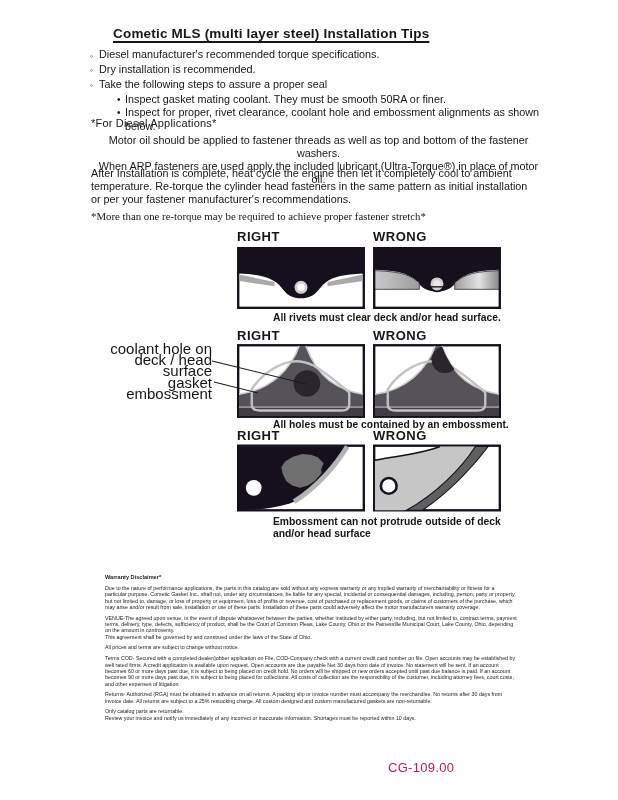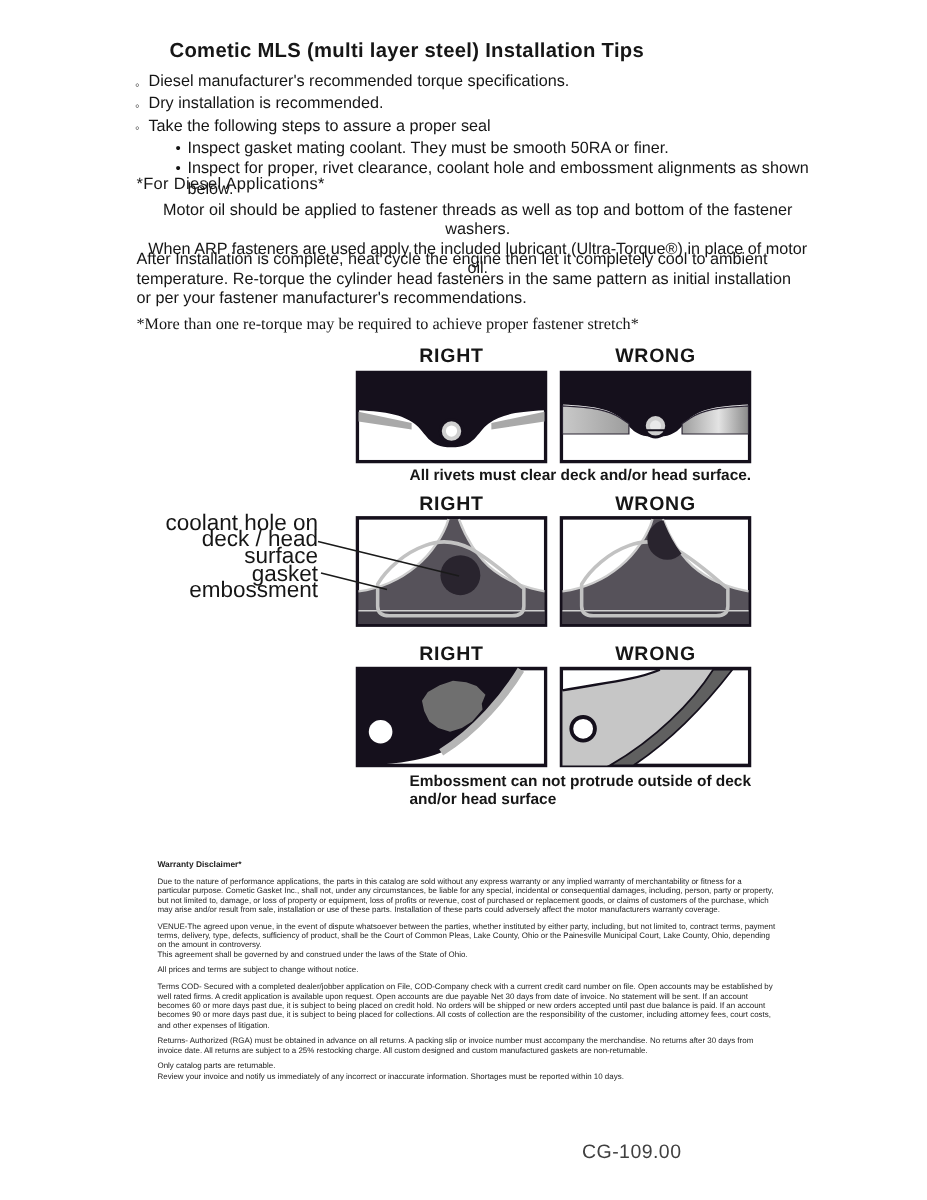--- a/index.html
+++ b/index.html
@@ -10,35 +10,35 @@
     --edge-light:#c9c9c9;
     --hole-dark:#29242e;
     --band-light:#c6c6c6;
     --ribbon-gray:#606060;
   }
   html,body{margin:0;padding:0;background:#fff;}
   .page{position:relative;width:618px;height:800px;background:#fff;overflow:hidden;
         font-family:"Liberation Sans",sans-serif;color:var(--ink);}
   .abs{position:absolute;}
   .title{font-weight:bold;font-size:13.5px;letter-spacing:.2px;
-         text-underline-offset:3px;text-decoration-thickness:1.7px;text-align:center;}
+         text-decoration:underline;text-underline-offset:3px;text-decoration-thickness:1.7px;text-align:center;}
   .bullets{font-size:10.8px;line-height:13.4px;}
   .row{display:flex;}
   .marker{flex:none;width:9px;font-size:8.5px;padding-top:1.5px;}
   .submarker{flex:none;width:8px;font-size:10px;}
   .sub{margin-left:27px;}
   .heading{font-weight:normal;font-size:11px;letter-spacing:.2px;}
   .para{font-size:10.8px;line-height:13px;white-space:pre-line;}
-  .dlabel{font-weight:bold;font-size:13px;letter-spacing:.5px;text-align:center;width:128px;}
+  .dlabel{font-weight:bold;font-size:13px;letter-spacing:.5px;width:128px;}
   .caption{font-weight:bold;font-size:10.3px;line-height:11.6px;white-space:pre-line;margin-left:36px;}
   .sidelabel{font-size:15px;line-height:11.2px;text-align:right;width:112px;}
   .disc{width:412px;color:#222;}
   .disc p{margin:0 0 4.4px 0;font-size:5.3px;line-height:6.35px;white-space:pre-line;}
   .disc .dh{font-weight:bold;font-size:5.6px;margin-bottom:4.6px;}
-  .pagenum{font-size:13px;color:#404040;letter-spacing:.3px;}
+  .pagenum{font-size:13px;color:#be185d;letter-spacing:.3px;}
   svg{display:block;}
 </style>
 </head>
 <body>
 
 <div class="page">
 
   <div class="abs title" style="left:113px;top:26px;">Cometic MLS (multi layer steel) Installation Tips</div>
 
   <div class="abs bullets" style="left:90px;top:48px;width:470px;">
@@ -147,20 +147,21 @@
       <path d="M15,61 L15,46 C21,36 33,25 47,20 C57,16 68,17 78,22 C91,29 104,41 114,49 L114,61 C114,65.5 111,67.5 106,67.5 L23,67.5 C18,67.5 15,65.5 15,61 Z" fill="none" stroke="#c2c2c2" stroke-width="2.4" stroke-linejoin="round"></path>
       <circle cx="73" cy="16" r="13.5" fill="var(--hole-dark)" clip-path="url(#gasketClipW)"></circle>
     </svg>
   </div>
 
   <svg class="abs" style="left:110px;top:340px;z-index:3;pointer-events:none;" width="240" height="70">
     <line x1="102" y1="21" x2="196" y2="44" stroke="#1a1a1a" stroke-width="1.1"></line>
     <line x1="104" y1="42" x2="148" y2="53" stroke="#1a1a1a" stroke-width="1.1"></line>
   </svg>
 
+  <div class="abs caption" style="left:237px;top:419px;width:280px;">All holes must be contained by an embossment.</div>
 
   <div class="abs dlabel" style="left:237px;top:428px;">RIGHT</div>
   <div class="abs dlabel" style="left:373px;top:428px;">WRONG</div>
 
   <div class="abs" style="left:237px;top:444px;">
     <svg width="128" height="68" viewBox="0 0 130 68">
       <rect x="1.2" y="1.2" width="127.6" height="65.6" fill="#ffffff" stroke="var(--diagram-black)" stroke-width="2.4"></rect>
       <path d="M2,2 H112 C101,20 82,43 58,58 C42,64.5 20,66.5 2,66.8 Z" fill="var(--diagram-black)"></path>
       <path d="M112,2 C101,20 82,43 58,58" fill="none" stroke="#b5b5b5" stroke-width="5"></path>
       <path d="M49,17 L57,12.5 L66,9.5 L75,10.5 L82,13 L88,19 L85.5,25 L86,29 L79,37 L72,41.5 L64,44 L56,41.5 L50,37 L46.5,30 L45,23 Z" fill="#6f6f6f"></path>

